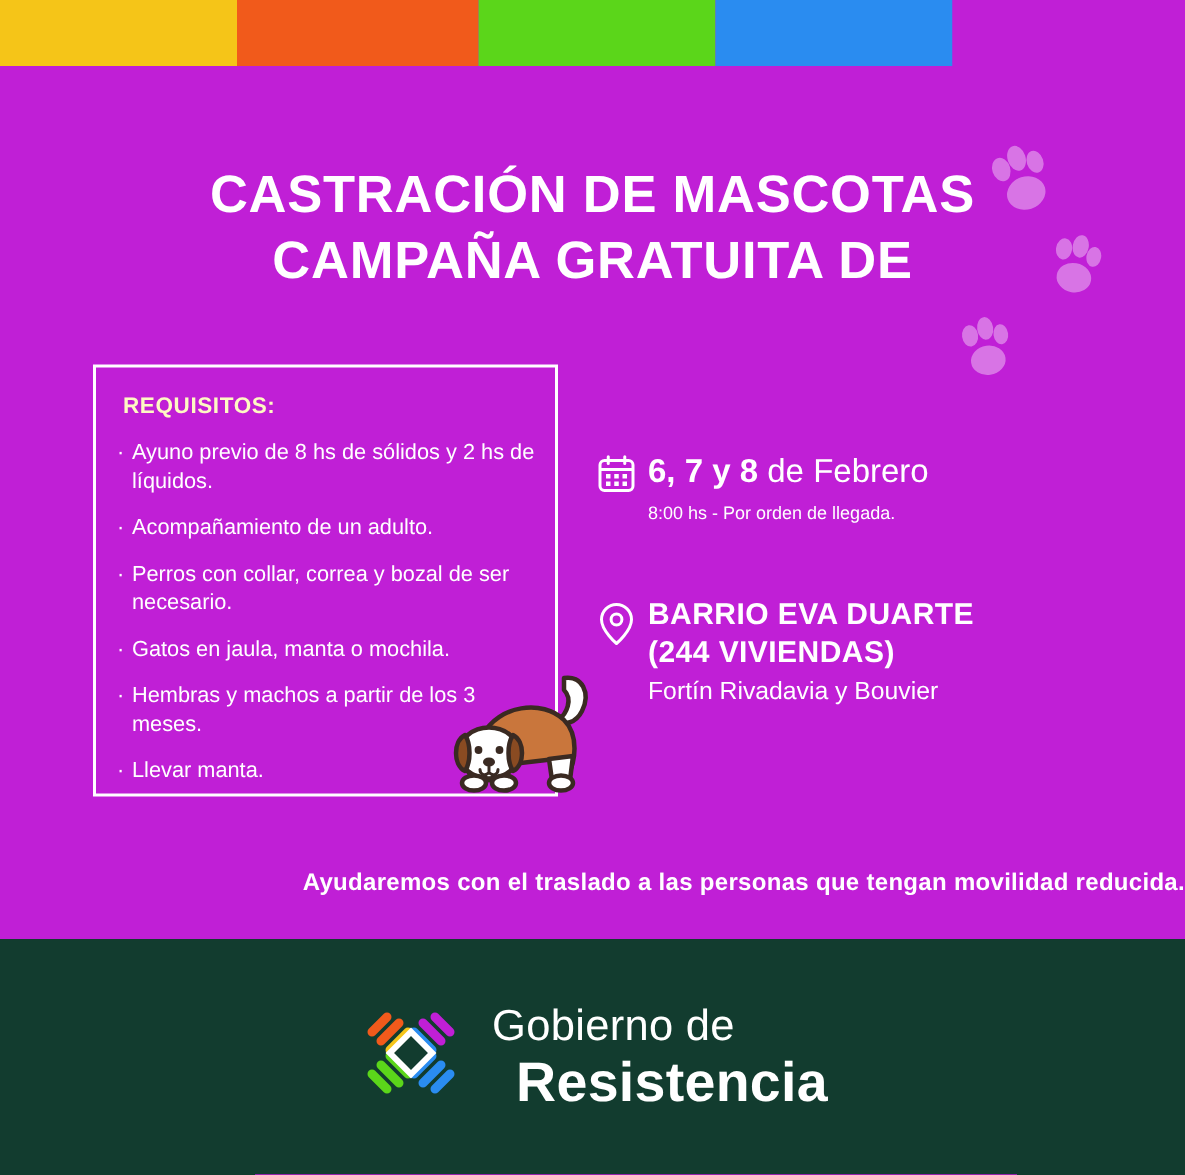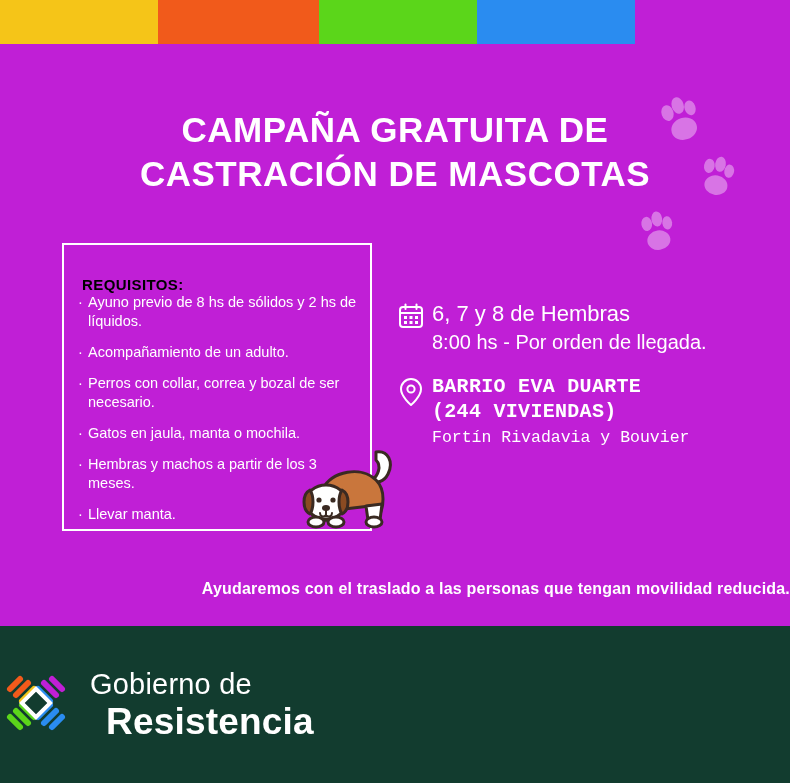--- a/index.html
+++ b/index.html
@@ -44,25 +44,24 @@
   
   .reqbox {
     position: absolute;
     left: 62px; top: 243px;
     width: 310px; height: 288px;
     border: 2px solid #ffffff;
   }
   .reqtitle {
     position: absolute;
     left: 18px; top: 17px;
-    color: #000000;
+    color: #fef9c3;
     font-weight: bold;
     font-size: 15px;
     letter-spacing: .4px;
-    margin-top: 14px;
   }
   .reqlist {
     position: absolute;
     left: 14px; top: 48px;
     width: 288px;
   }
   .reqitem {
     display: flex;
     color: #ffffff;
     font-size: 14.5px;
@@ -79,35 +78,35 @@
   .reqitem .txt { flex: 1 1 auto; }
 
   
   .info {
     position: absolute;
     left: 398px; top: 300px;
     width: 360px;
     color: #ffffff;
   }
   .inforow { display: flex; align-items: flex-start; }
-  .inforow + .inforow { margin-top: 20px; font-family: Liberation Mono, monospace; }
+  .inforow + .inforow { margin-top: 44px; }
   .infoicon {
     flex: 0 0 34px;
     width: 34px;
     padding-top: 3px;
   }
   .infotext { flex: 1 1 auto; }
   .dateline {
     font-size: 22px;
     line-height: 27px;
     font-weight: normal;
   }
-  .dateline b { font-weight: normal; }
+  .dateline b { font-weight: bold; }
   .subline {
-    font-size: 20px;
+    font-size: 12px;
     line-height: 24px;
     margin-top: 3px;
   }
   .placeline {
     font-size: 20px;
     line-height: 25px;
     font-weight: bold;
     letter-spacing: .3px;
   }
   .placeline2 {
@@ -137,21 +136,21 @@
   }
 
   
   .footer {
     position: absolute;
     left: 0; bottom: 0;
     width: 790px; height: 157px;
     background: #123c2f;
     display: flex;
     align-items: center;
-    justify-content: flex-start;
+    justify-content: center;
   }
   .brand { display: flex; align-items: center; gap: 18px; }
   .brandtext { color: #ffffff; line-height: 1; }
   .brandtext .l1 { font-size: 29px; letter-spacing: .2px; }
   .brandtext .l2 { font-size: 37px; font-weight: bold; margin-top: 4px; letter-spacing: .2px; margin-left: 16px; }
 </style>
 </head>
 <body>
 
 <div class="poster">
@@ -189,22 +188,22 @@
       <g fill="#ffffff" transform="rotate(-8 27 27)">
         <ellipse cx="16" cy="14" rx="6" ry="8"></ellipse>
         <ellipse cx="28" cy="10" rx="6" ry="8.5"></ellipse>
         <ellipse cx="39" cy="16" rx="5.5" ry="7.5"></ellipse>
         <ellipse cx="27" cy="34" rx="13" ry="11"></ellipse>
       </g>
     </svg>
   </div>
 
   <div class="headline">
+    <div>CASTRACIÓN DE MASCOTAS</div>
     <div>CAMPAÑA GRATUITA DE</div>
-    <div>CASTRACIÓN DE MASCOTAS</div>
   </div>
 
   <div class="reqbox">
     <div class="reqtitle">REQUISITOS:</div>
     <div class="reqlist">
       <div class="reqitem">
         <span class="dot">·</span>
         <span class="txt">Ayuno previo de 8 hs de sólidos y 2 hs de líquidos.</span>
       </div>
       <div class="reqitem">
@@ -268,21 +267,21 @@
           <rect x="6" y="13" width="3" height="3" fill="#ffffff"></rect>
           <rect x="11.5" y="13" width="3" height="3" fill="#ffffff"></rect>
           <rect x="17" y="13" width="3" height="3" fill="#ffffff"></rect>
           <rect x="6" y="18" width="3" height="3" fill="#ffffff"></rect>
           <rect x="11.5" y="18" width="3" height="3" fill="#ffffff"></rect>
           <rect x="17" y="18" width="3" height="3" fill="#ffffff"></rect>
         </svg>
       </div>
       <div class="infotext">
         <div class="dateline">
-          <b>6, 7 y 8</b><span> de Hembras</span>
+          <b>6, 7 y 8</b><span> de Febrero</span>
         </div>
         <div class="subline">8:00 hs - Por orden de llegada.</div>
       </div>
     </div>
 
     <div class="inforow">
       <div class="infoicon">
         <svg width="26" height="30" viewBox="0 0 26 30">
           <path d="M13 2 C7.5 2 3 6.5 3 12 C3 19.5 13 28 13 28 C13 28 23 19.5 23 12 C23 6.5 18.5 2 13 2 Z" fill="none" stroke="#ffffff" stroke-width="2" stroke-linejoin="round"></path>
           <circle cx="13" cy="12" r="3.6" fill="none" stroke="#ffffff" stroke-width="2"></circle>

